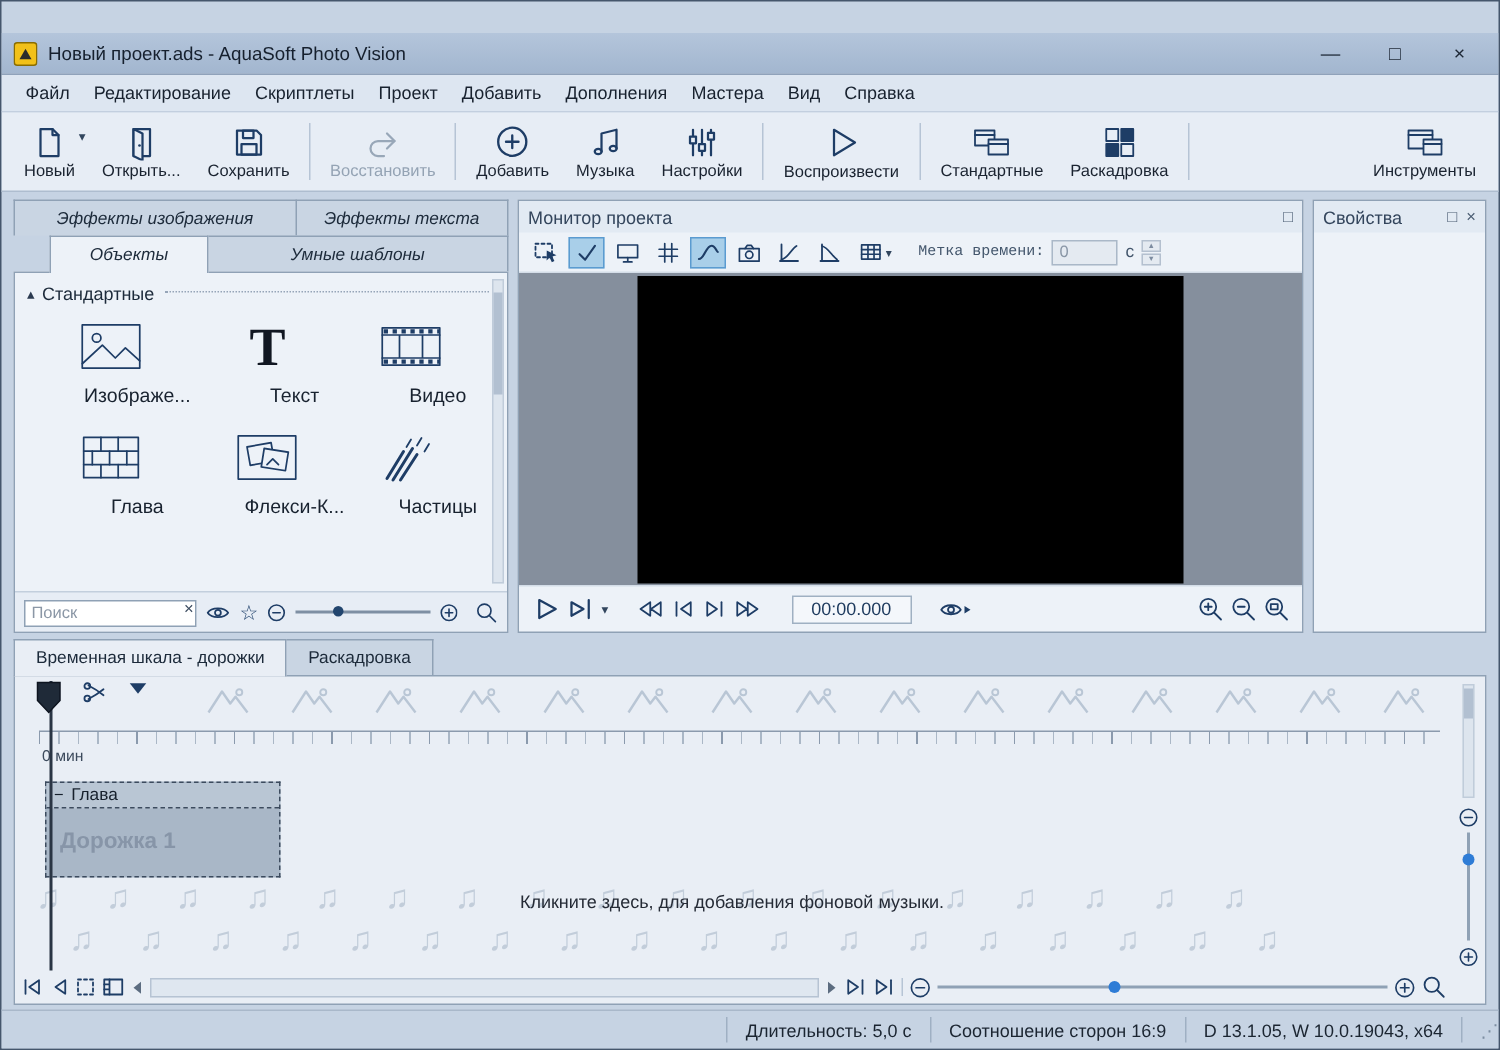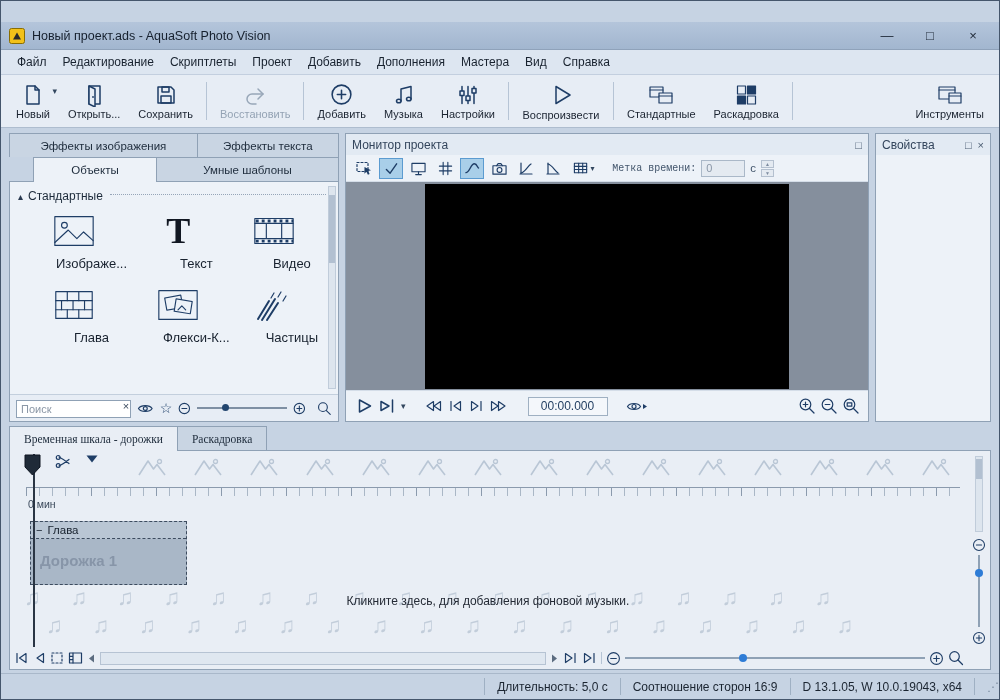--- a/index.html
+++ b/index.html
@@ -26,21 +26,21 @@
   .tspacer{flex:1;}
 
   
   .main{flex:1;display:flex;gap:6px;padding:5px 8px 2px;min-height:0;}
   .ic{fill:none;stroke:#1e3d66;stroke-width:1.5;stroke-linecap:round;stroke-linejoin:round;}
   .ic.dis{stroke:#98a7b8;}
   .ic.thin{stroke-width:1.2;}
 
   
   .leftpanel{width:330px;flex:0 0 auto;display:flex;flex-direction:column;min-height:0;}
-  .lp-row{display:flex;height:24px;flex:0 0 auto;}
+  .lp-row{display:flex;height:24px;flex:0 0 auto;font-style:italic;}
   .lp-tab{display:flex;align-items:center;justify-content:center;font-size:11.5px;color:#1c2a3a;background:#c9d5e3;border:1px solid #8fa1b5;border-bottom:none;white-space:nowrap;overflow:hidden;padding:0 4px;}
   .lp-tab + .lp-tab{border-left:none;}
   .lp-row3{padding-left:24px;}
   .lp-tab.active{background:#edf2f8;margin-bottom:-1px;height:25px;position:relative;z-index:2;}
   .lp-content{flex:1;border:1px solid #8fa1b5;background:#edf2f8;position:relative;min-height:0;overflow:hidden;}
   .section-head{display:flex;align-items:center;gap:5px;padding:7px 10px 4px 8px;font-size:12px;color:#1c2a3a;}
   .section-head .arrow{font-size:10px;color:#2a3a50;}
   .section-head .dots{flex:1;border-bottom:1px dotted #96a5b8;margin:0 2px 3px;}
   .obj-grid{display:grid;grid-template-columns:repeat(4,1fr);padding:2px 16px 0 10px;row-gap:12px;}
   .obj-item{display:flex;flex-direction:column;align-items:center;gap:3px;}
@@ -81,21 +81,21 @@
   .mon-black{width:364px;height:205px;background:#000;}
   .mon-transport{height:31px;flex:0 0 auto;display:flex;align-items:center;gap:4px;padding:0 8px;border-top:1px solid #d4dde8;}
   .timebox{width:80px;height:19px;border:1px solid #9fb0c2;background:#f4f7fb;color:#1d3include;color:#1d3a5e;font-size:12px;display:flex;align-items:center;justify-content:center;}
 
   
   .props{width:116px;flex:0 0 auto;}
 
   
   .timeline{flex:0 0 auto;height:244px;margin:2px 8px 0;display:flex;flex-direction:column;}
   .tl-tabs{display:flex;height:24px;flex:0 0 auto;}
-  .tl-tab{display:flex;align-items:center;justify-content:center;font-size:11.5px;color:#1c2a3a;background:#c9d5e3;border:1px solid #8fa1b5;border-bottom:none;padding:0 14px;font-family:Liberation Serif, serif;}
+  .tl-tab{display:flex;align-items:center;justify-content:center;font-size:11.5px;color:#1c2a3a;background:#c9d5e3;border:1px solid #8fa1b5;border-bottom:none;padding:0 14px;}
   .tl-tab + .tl-tab{border-left:none;}
   .tl-tab.active{background:#e9eef5;margin-bottom:-1px;height:25px;position:relative;z-index:2;}
   .tl-body{flex:1;border:1px solid #8fa1b5;background:#e9eef5;position:relative;overflow:hidden;}
   .wm-mountains{position:absolute;top:6px;left:128px;right:34px;display:flex;gap:28px;overflow:hidden;}
   .ruler{position:absolute;top:36px;left:16px;right:30px;border-top:1px solid #8b9aad;}
   .ruler .ticks{height:8px;background:repeating-linear-gradient(90deg,#8b9aad 0 1px,transparent 1px 65px),repeating-linear-gradient(90deg,#aab7c6 0 1px,transparent 1px 13px);}
   .ruler-zero{position:absolute;top:47px;left:18px;font-size:10.5px;color:#3c4a5c;}
   .chapter{position:absolute;left:20px;top:70px;width:157px;height:64px;border:1px dashed #3c4b5e;background:#a9b7c7;}
   .chapter-head{height:17px;background:#b9c6d4;border-bottom:1px dashed #3c4b5e;font-size:11.5px;color:#16202c;display:flex;align-items:center;gap:5px;padding:0 5px;}
   .chapter-head .minus{font-size:11px;color:#16202c;}
@@ -253,21 +253,21 @@
   </div>
 
   <div class="main">
 
     <div class="leftpanel">
       <div class="lp-row">
         <div class="lp-tab" style="flex:1.35">Эффекты изображения</div>
         <div class="lp-tab" style="flex:1">Эффекты текста</div>
       </div>
       <div class="lp-row lp-row3">
-        <div class="lp-tab active" style="width:124px;flex:none;">Объекты</div>
+        <div class="lp-tab active" style="width:106px;flex:none;">Объекты</div>
         <div class="lp-tab" style="flex:1">Умные шаблоны</div>
       </div>
       <div class="lp-content">
         <div class="section-head">
           <span class="arrow">▴</span>
           <span>Стандартные</span>
           <span class="dots"></span>
         </div>
         <div class="obj-grid">
           <div class="obj-item">

